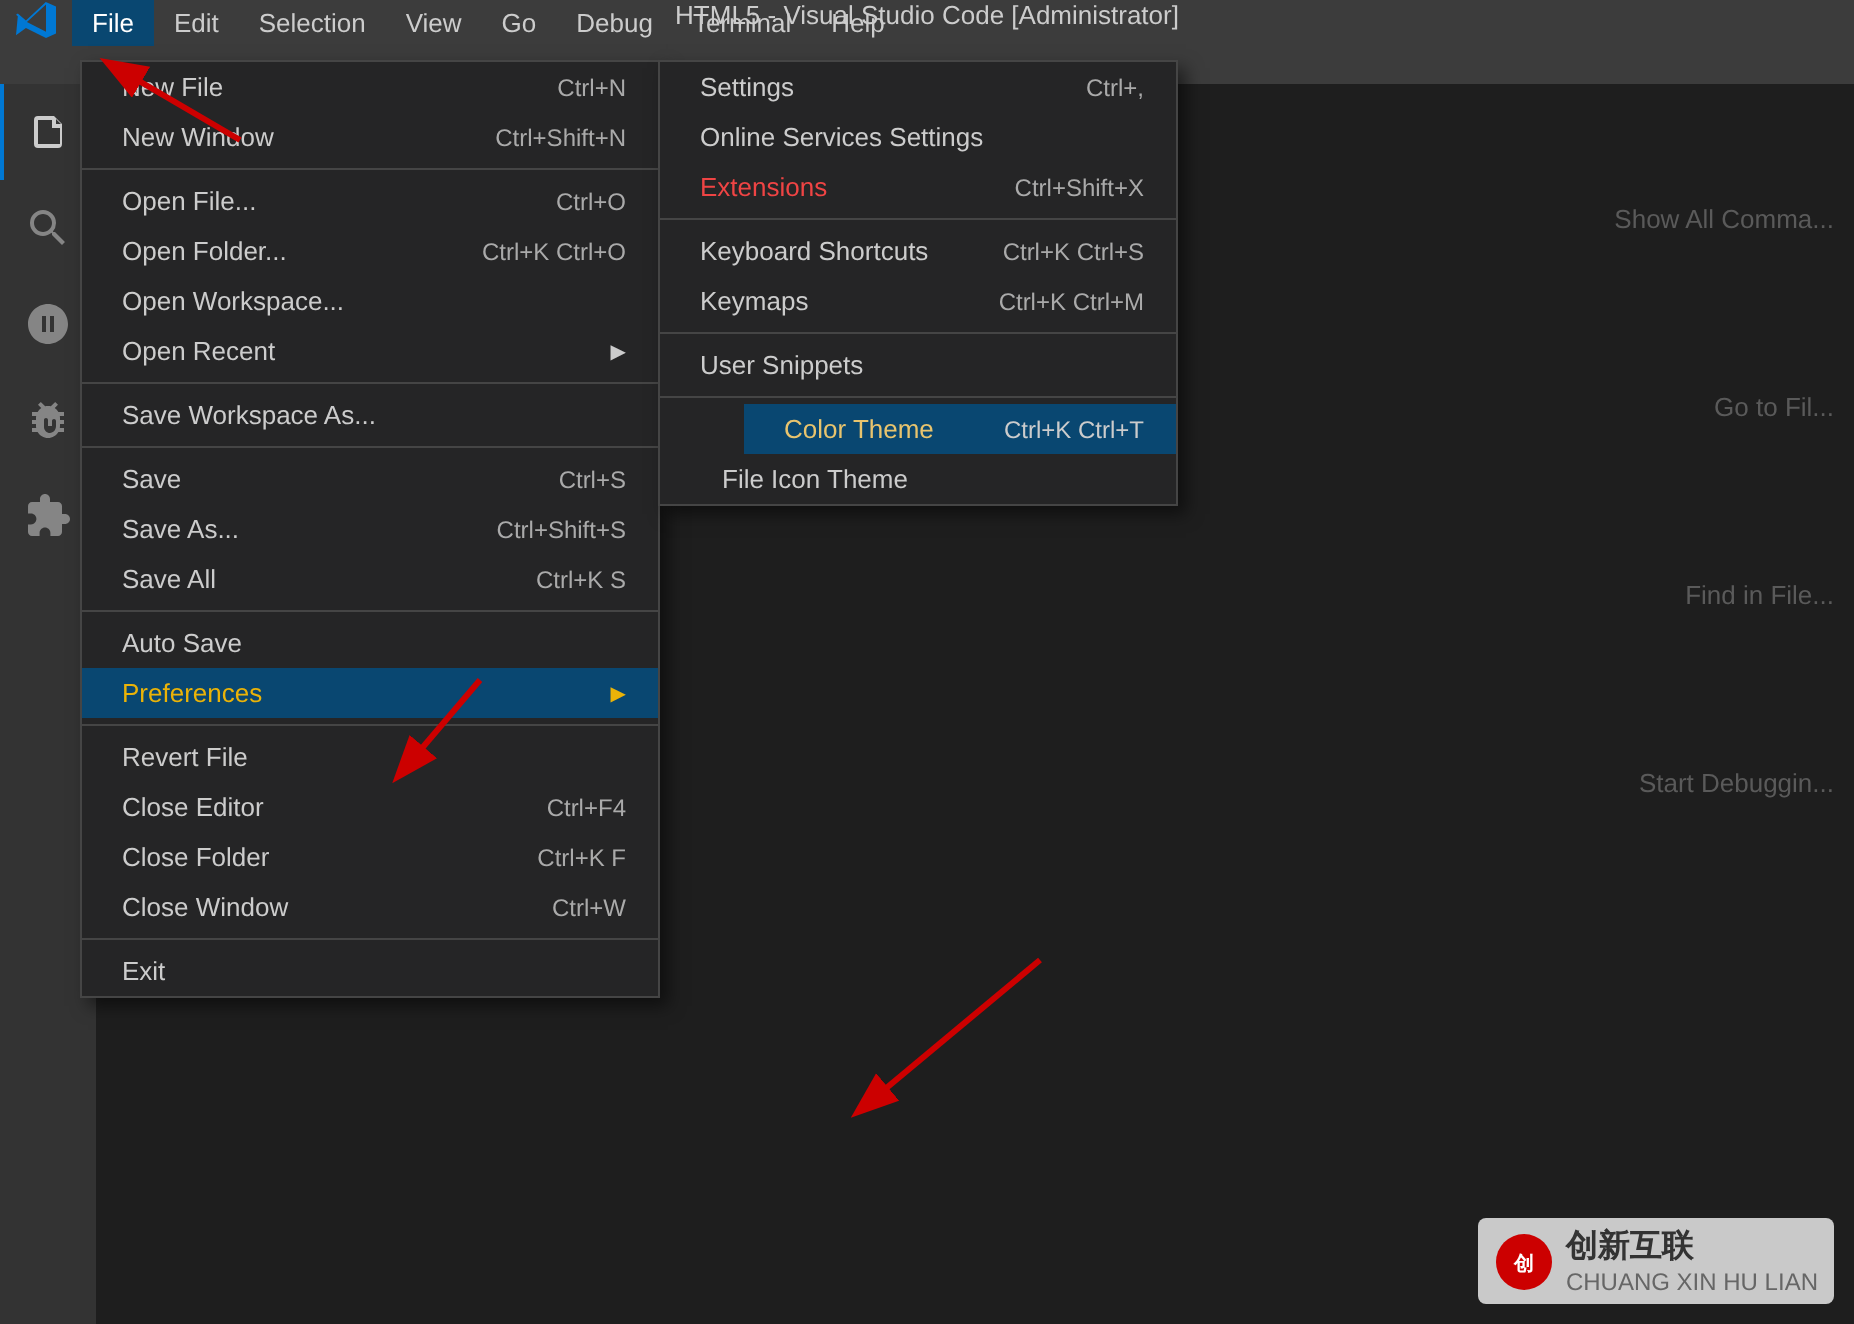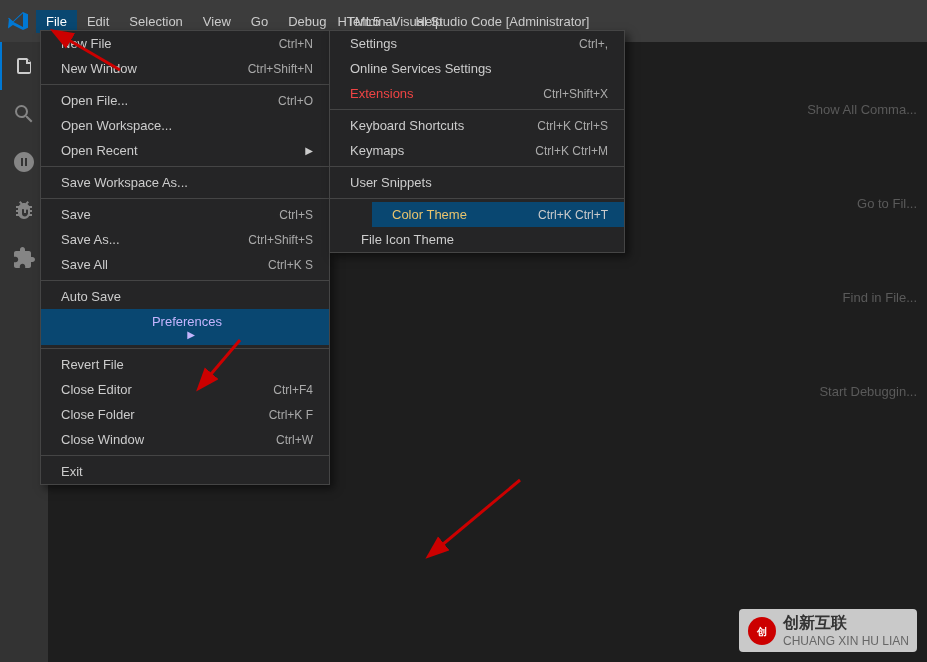--- a/index.html
+++ b/index.html
@@ -13,21 +13,21 @@
       overflow: hidden;
       position: relative;
       user-select: none;
     }
 
     
     .titlebar {
       height: 42px;
       background: #3c3c3c;
       display: flex;
-      align-items: center;
+      align-items: flex-start;
       padding: 0 8px;
       position: relative;
     }
     .titlebar-logo {
       width: 20px;
       height: 20px;
       margin-right: 8px;
     }
     .titlebar-menu {
       display: flex;
@@ -105,36 +105,36 @@
 
     .menu-item {
       display: flex;
       align-items: center;
       justify-content: space-between;
       padding: 5px 16px 5px 20px;
       cursor: pointer;
       color: #cccccc;
       white-space: nowrap;
     }
-    .menu-item.highlighted { background: #094771; color: #c4b5fd; flex-direction: column; }
+    .menu-item.highlighted { background: #094771; color: #eab308; }
     .menu-item-label { flex: 1; }
     .menu-item-shortcut { color: #aaaaaa; font-size: 12px; margin-left: 20px; }
     .menu-separator {
       height: 1px;
       background: #454545;
       margin: 3px 0;
     }
     .menu-item-arrow { font-size: 10px; margin-left: 8px; }
 
     
     .preferences-menu {
       position: absolute;
       top: 30px;
       left: 329px;
-      width: 296px;
+      width: 260px;
       background: #252526;
       border: 1px solid #454545;
       z-index: 101;
       box-shadow: 4px 4px 8px rgba(0,0,0,0.5);
     }
 
     .pref-item {
       display: flex;
       align-items: center;
       justify-content: space-between;
@@ -254,20 +254,24 @@
   <div class="menu-item">
     <span class="menu-item-label">New Window</span>
     <span class="menu-item-shortcut">Ctrl+Shift+N</span>
   </div>
   <div class="menu-separator"></div>
   <div class="menu-item">
     <span class="menu-item-label">Open File...</span>
     <span class="menu-item-shortcut">Ctrl+O</span>
   </div>
   <div class="menu-item">
+    <span class="menu-item-label">Open Folder...</span>
+    <span class="menu-item-shortcut">Ctrl+K Ctrl+O</span>
+  </div>
+  <div class="menu-item">
     <span class="menu-item-label">Open Workspace...</span>
     <span class="menu-item-shortcut"></span>
   </div>
   <div class="menu-item">
     <span class="menu-item-label">Open Recent</span>
     <span class="menu-item-arrow">▶</span>
   </div>
   <div class="menu-separator"></div>
   <div class="menu-item">
     <span class="menu-item-label">Save Workspace As...</span>

